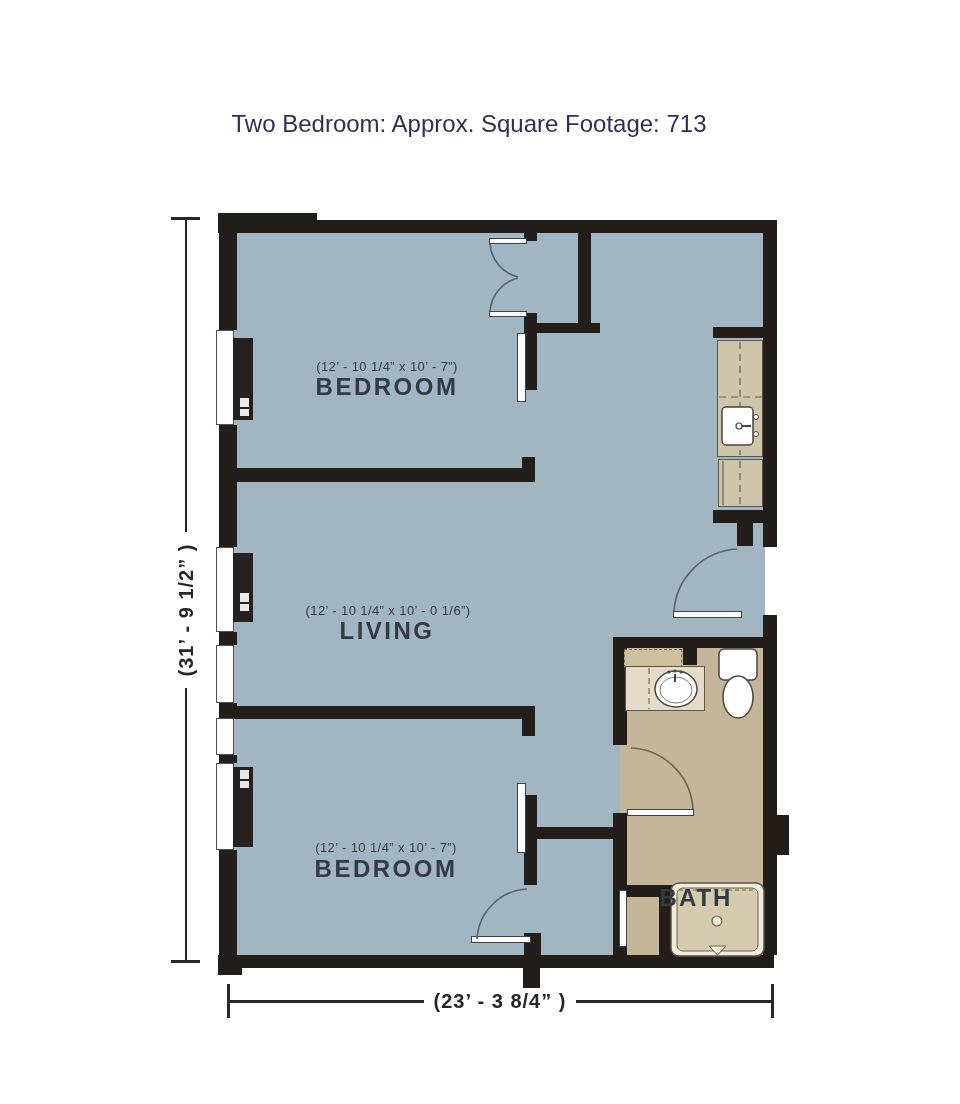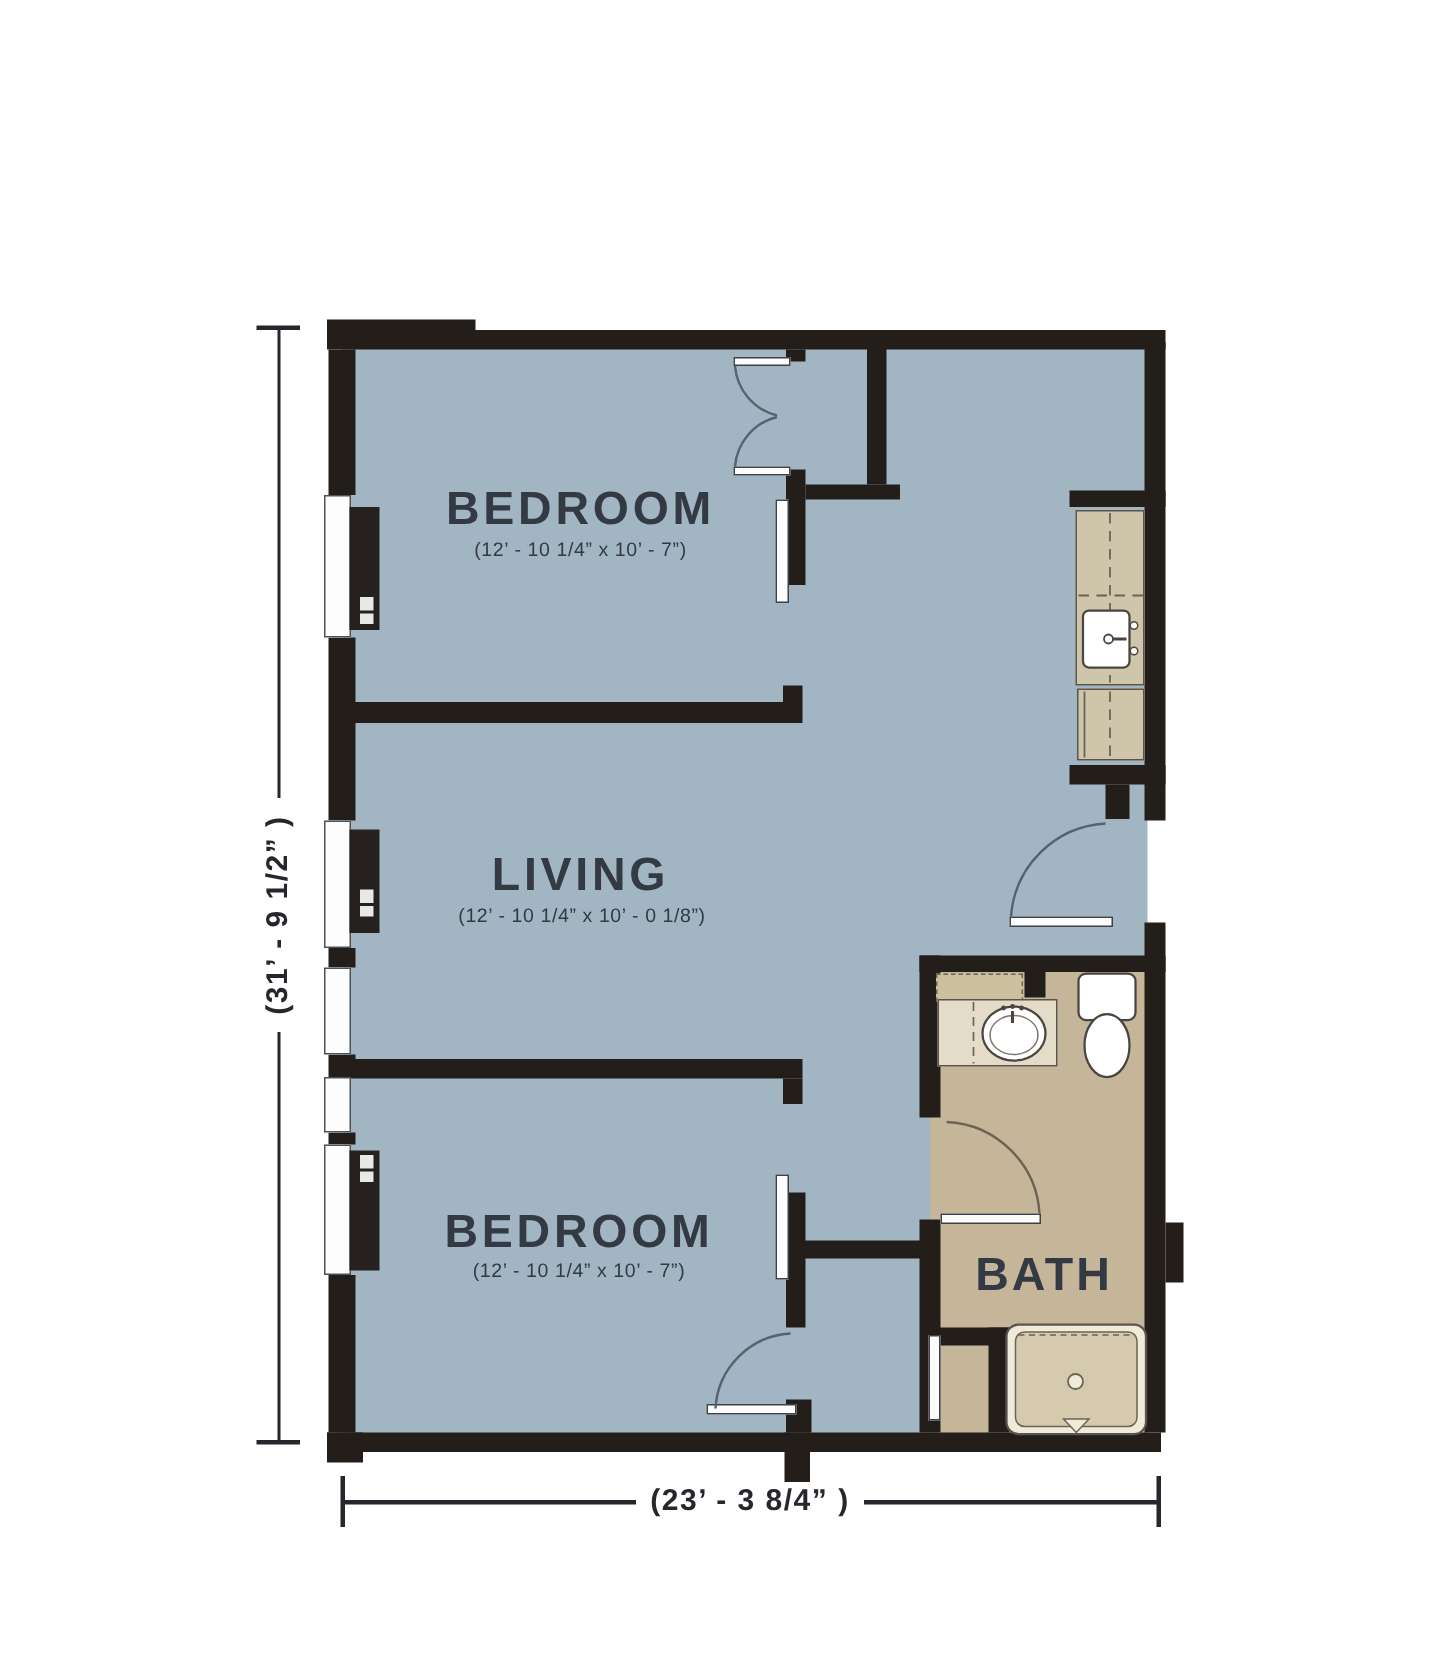--- a/index.html
+++ b/index.html
@@ -9,35 +9,36 @@
   .floor-tan{position:absolute;background:#c5b69a;}
   .win{position:absolute;background:#fdfdfd;border:1px solid #4d5257;box-sizing:border-box;}
   .leaf{position:absolute;background:#fcfcfc;border:1px solid #3c4248;box-sizing:border-box;}
   .blind{position:absolute;background:#26211e;}
   .blind-mark{position:absolute;background:#e8e8e8;}
   .counter{position:absolute;background:#cfc5ab;border:1px solid #5a544c;box-sizing:border-box;}
   .vanity{position:absolute;background:#e4dcc9;border:1px solid #5a544c;box-sizing:border-box;}
   .uppercab{position:absolute;background:#cdc09e;border:1px dashed #6b6354;box-sizing:border-box;}
   .dimline{position:absolute;background:#26262c;}
   .room-label{position:absolute;transform:translate(-50%,-50%);color:#333a44;font-weight:600;
-              font-size:31px;letter-spacing:2.5px;white-space:nowrap;}
+              font-size:24px;letter-spacing:2.5px;white-space:nowrap;margin-top:48px;}
   .room-dim{position:absolute;transform:translate(-50%,-50%);color:#333a44;font-weight:500;
             font-size:13px;letter-spacing:0.4px;white-space:nowrap;}
   .dim-text{position:absolute;color:#26262c;font-weight:600;font-size:20px;letter-spacing:1px;white-space:nowrap;}
   .title{position:absolute;left:469px;top:64px;transform:translateX(-50%);color:#312d63;
          font-size:35px;font-weight:800;white-space:nowrap;}
   .subtitle{position:absolute;left:469px;top:110px;transform:translateX(-50%);color:#2d3055;
             font-size:24px;font-weight:500;white-space:nowrap;}
   svg.overlay{position:absolute;left:0;top:0;pointer-events:none;}
 </style>
 </head>
 <body>
 
 <div id="canvas">
 
+  <div class="subtitle">Two Bedroom: Approx. Square Footage: 713</div>
 
   <div class="floor-blue" style="left:228px;top:230px;width:537px;height:727px;"></div>
   <div class="floor-tan" style="left:620px;top:644px;width:145px;height:312px;"></div>
 
   <div class="wall" style="left:218px;top:213px;width:99px;height:7px;"></div>
   <div class="wall" style="left:218px;top:220px;width:559px;height:13px;"></div>
   <div class="wall" style="left:219px;top:233px;width:18px;height:97px;"></div>
   <div class="wall" style="left:219px;top:425px;width:18px;height:122px;"></div>
   <div class="wall" style="left:219px;top:632px;width:18px;height:13px;"></div>
   <div class="wall" style="left:219px;top:703px;width:18px;height:15px;"></div>
@@ -134,21 +135,21 @@
     <rect x="671" y="883" width="93" height="73" rx="8" fill="#f0ead9" stroke="#5a544c" stroke-width="1.5"></rect>
     <rect x="677" y="888" width="81" height="63" rx="6" fill="#d5caae" stroke="#6b6354" stroke-width="1"></rect>
     <line x1="679" y1="890" x2="756" y2="890" stroke="#6b6354" stroke-width="1" stroke-dasharray="4 3"></line>
     <circle cx="717" cy="921" r="5" fill="#f0ead9" stroke="#6b6354" stroke-width="1.2"></circle>
     <polygon points="709,946 726,946 717.5,955" fill="#f0ead9" stroke="#6b6354" stroke-width="1"></polygon>
   </svg>
 
   <div class="room-label" style="left:387px;top:339px;">BEDROOM</div>
   <div class="room-dim" style="left:387px;top:366px;">(12’ - 10 1/4” x 10’ - 7”)</div>
   <div class="room-label" style="left:387px;top:583px;">LIVING</div>
-  <div class="room-dim" style="left:388px;top:610px;">(12’ - 10 1/4” x 10’ - 0 1/8”)</div>
+  <div class="room-dim" style="left:388px;top:610px;">(12’ - 10 1/4” x 10’ - 0 1/6”)</div>
   <div class="room-label" style="left:386px;top:821px;">BEDROOM</div>
   <div class="room-dim" style="left:386px;top:847px;">(12’ - 10 1/4” x 10’ - 7”)</div>
   <div class="room-label" style="left:696px;top:850px;letter-spacing:2px;">BATH</div>
 
   <div class="dimline" style="left:185px;top:218px;width:2px;height:314px;"></div>
   <div class="dimline" style="left:185px;top:688px;width:2px;height:274px;"></div>
   <div class="dimline" style="left:171px;top:217px;width:29px;height:3px;"></div>
   <div class="dimline" style="left:171px;top:960px;width:29px;height:3px;"></div>
   <div class="dim-text" style="left:186px;top:610px;transform:translate(-50%,-50%) rotate(-90deg);">(31’ - 9 1/2” )</div>
 

